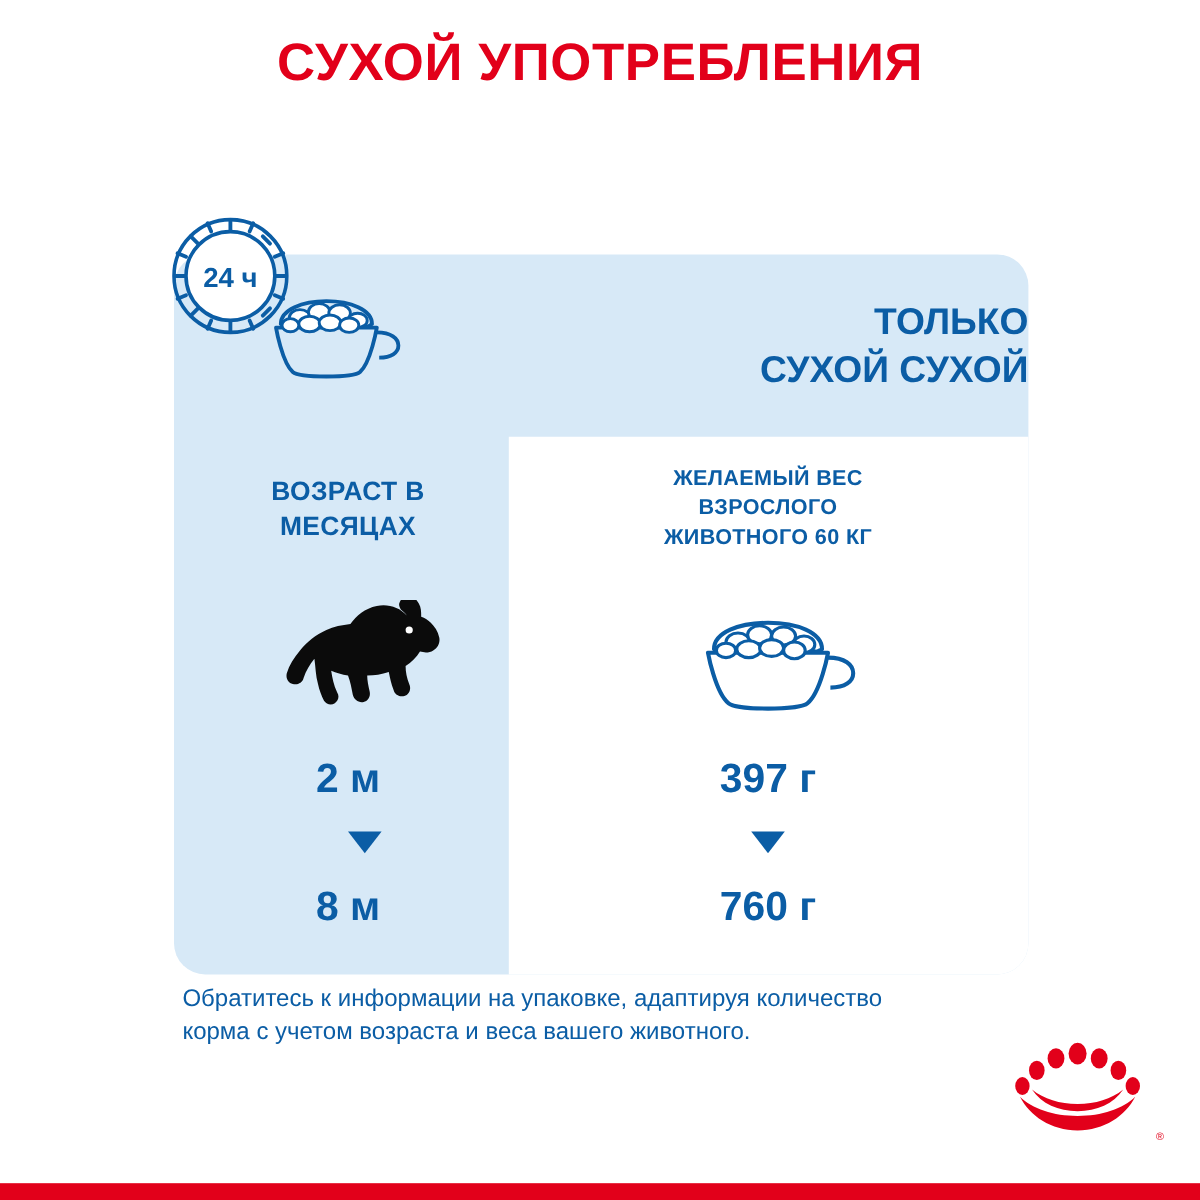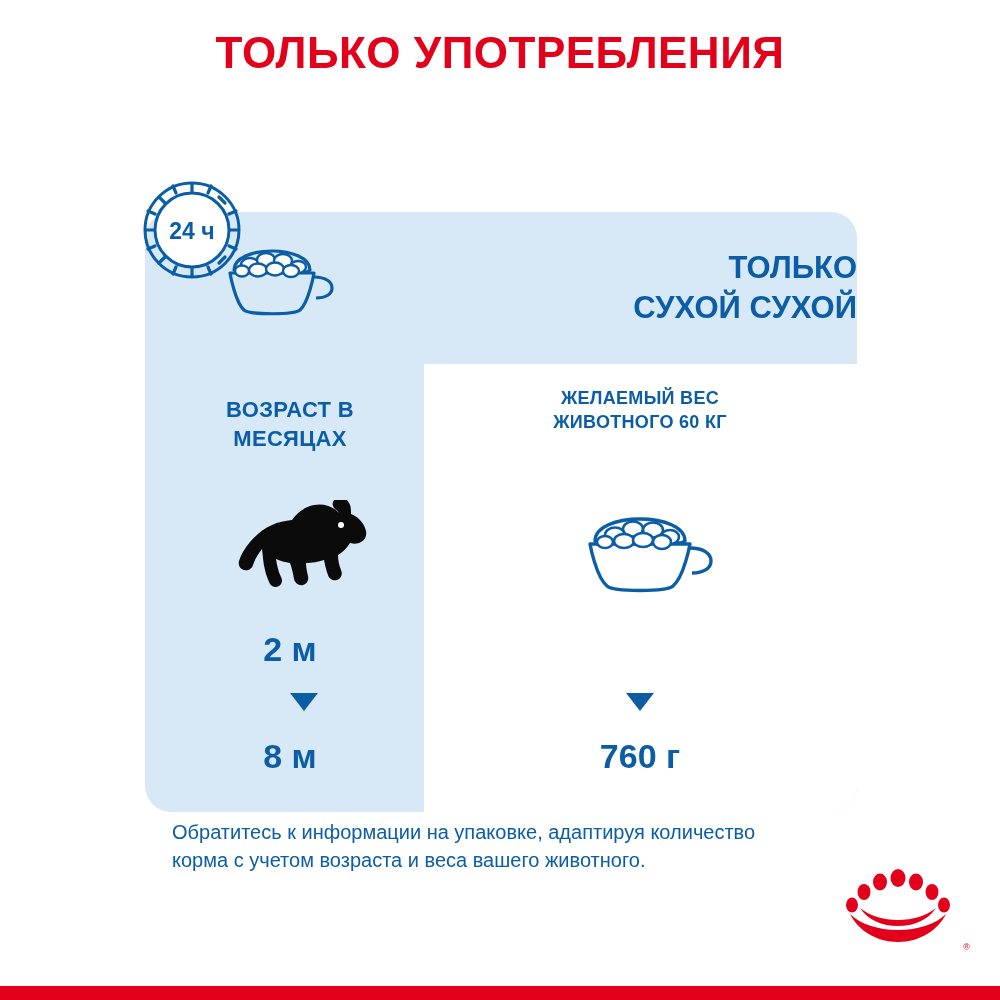--- a/index.html
+++ b/index.html
@@ -159,21 +159,20 @@
 
   
   .footnote {
     position: absolute;
     left: 152px;
     top: 818px;
     width: 620px;
     color: #0b5da5;
     font-size: 20px;
     line-height: 1.42;
-    margin-left: 20px;
   }
 
   
   .logo {
     position: absolute;
     right: 42px;
     bottom: 52px;
     width: 120px;
     height: 86px;
   }
@@ -193,21 +192,21 @@
     width: 1000px;
     height: 14px;
     background: #e2001a;
   }
 </style>
 </head>
 <body>
 
 <div class="page">
 
-  <div class="title">ТОЛЬКО УПОТРЕБЛЕНИЯ</div>
+  <div class="title">СУХОЙ УПОТРЕБЛЕНИЯ</div>
 
   <div class="panel">
     <div class="panel-right"></div>
   </div>
 
   <div class="dry-food-title">
 
     <div>ТОЛЬКО</div>
     <div>СУХОЙ СУХОЙ</div>
   </div>
@@ -258,20 +257,21 @@
     </svg>
   </div>
 
   <div class="col-head-left">
     <div>ВОЗРАСТ В</div>
     <div>МЕСЯЦАХ</div>
   </div>
 
   <div class="col-head-right">
     <div>ЖЕЛАЕМЫЙ ВЕС</div>
+    <div>ВЗРОСЛОГО</div>
     <div>ЖИВОТНОГО 60 КГ</div>
   </div>
 
   <div class="puppy">
     <svg width="150" height="92" viewBox="0 0 150 92">
       <path fill="#0b0b0b" d="M117 13c-6-7-16-10-25-8-10 2-17 8-22 15-7 1-14 2-20 5-9 4-16 10-22 17-5 6-9 12-11 19-1 4 1 8 5 9 4 1 8-1 9-5 2-6 5-11 9-16 1 7 1 14 3 21 1 5 3 10 5 14 2 3 6 4 9 2 3-2 4-6 2-9-3-6-4-12-5-18 4 2 9 3 14 4 2 5 3 11 4 16 1 4 5 7 9 6 4-1 6-5 5-9-1-4-2-9-2-13 6 0 12-1 18-3 1 5 2 10 4 15 1 4 5 6 9 5 4-1 6-6 4-10-2-5-3-10-3-15 5-3 9-7 12-12 4 1 8 1 11-1 4-2 6-7 5-11-1-5-4-9-7-12-2-2-5-4-8-5 0-4 0-8-2-11-2-4-5-6-9-6-3 0-6 2-7 5-1 2 0 4 1 6 2 2 4 3 5 5z"></path>
       <circle cx="119" cy="25" r="3" fill="#ffffff"></circle>
     </svg>
   </div>
 
@@ -292,20 +292,21 @@
         <ellipse cx="97" cy="37" rx="9" ry="7"></ellipse>
         <ellipse cx="40" cy="37" rx="8" ry="6"></ellipse>
       </g>
     </svg>
   </div>
 
   <div class="val val-left-top">2 м</div>
   <div class="arrow arrow-left"></div>
   <div class="val val-left-bot">8 м</div>
 
+  <div class="val val-right-top">397 г</div>
   <div class="arrow arrow-right"></div>
   <div class="val val-right-bot">760 г</div>
 
   <div class="footnote">Обратитесь к информации на упаковке, адаптируя количество корма с учетом возраста и веса вашего животного.</div>
 
   <div class="logo">
     <svg width="120" height="86" viewBox="0 0 120 86">
       <g fill="#e2001a">
         <ellipse cx="60" cy="16" rx="7.5" ry="9"></ellipse>
         <ellipse cx="42" cy="20" rx="7" ry="8.5"></ellipse>

